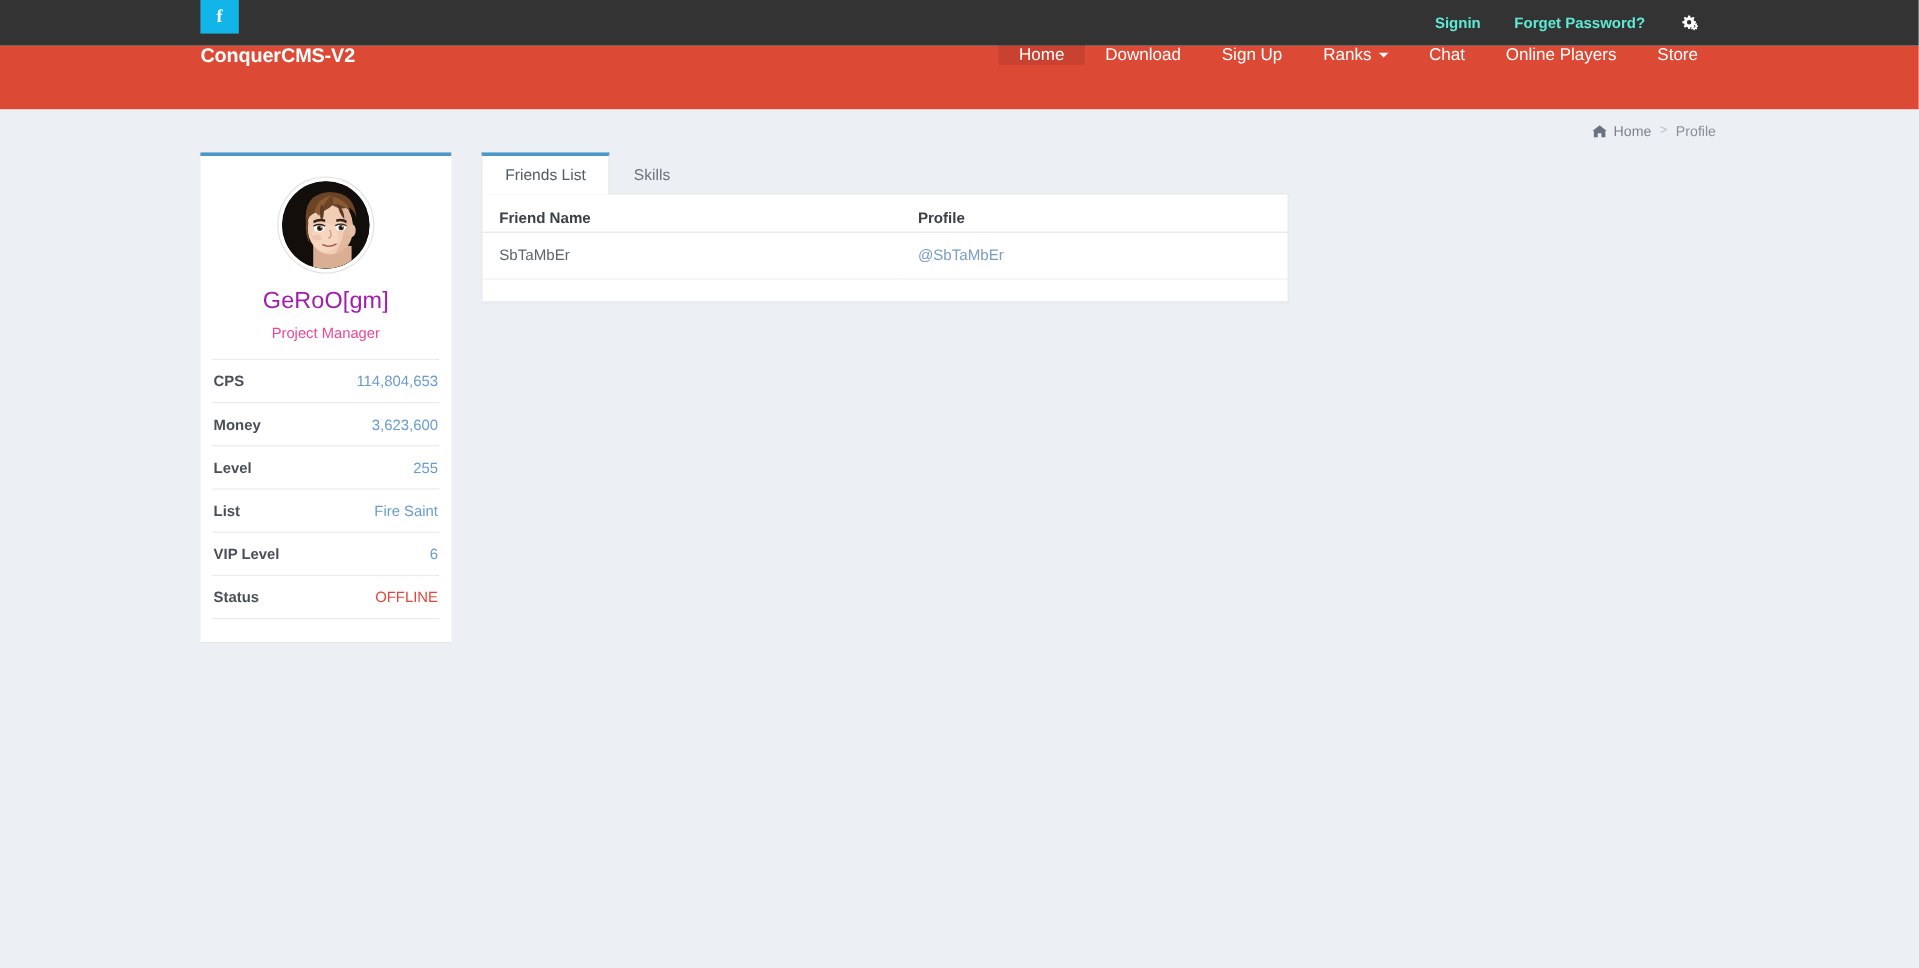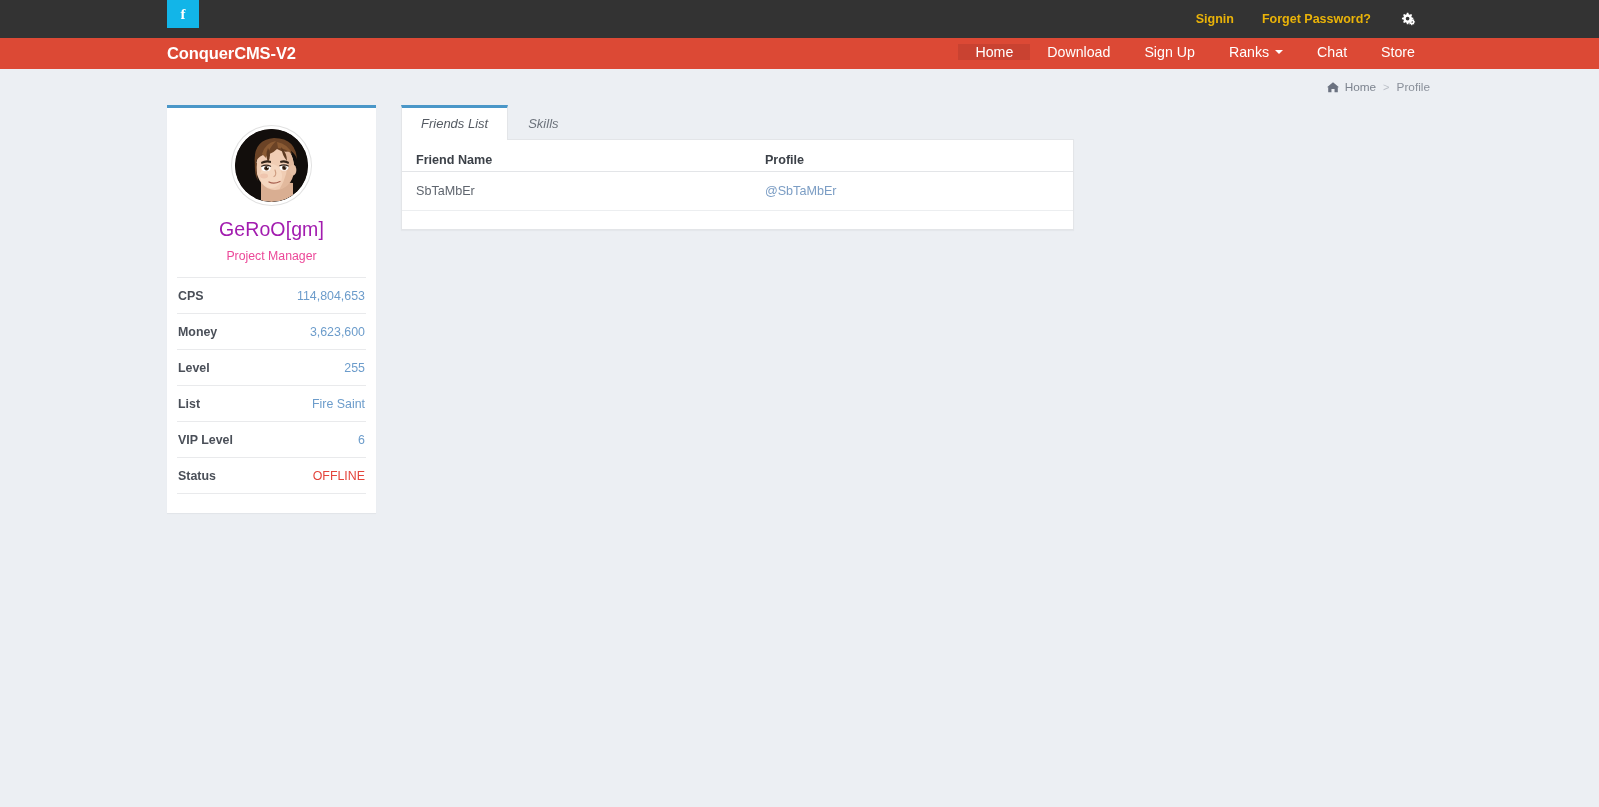--- a/index.html
+++ b/index.html
@@ -42,44 +42,44 @@
     cursor: pointer;
     align-self: flex-start;
   }
   .topbar-right {
     display: flex;
     align-items: center;
     gap: 0px;
     margin-right: 2px;
   }
   .topbar-link {
-    color: #eab308;
+    color: #5eead4;
     font-size: 12.5px;
     font-weight: bold;
     text-decoration: none;
     padding: 0 14px;
     cursor: pointer;
     white-space: nowrap;
   }
   .gear-icon {
     color: #ffffff;
     font-size: 14px;
     padding: 0 14px 0 16px;
     cursor: pointer;
     line-height: 1;
     display: inline-flex;
   }
   .gear-icon svg { display: block; }
 
   
   .navbar {
-    height: 31px;
+    height: 53px;
     background: #dc4935;
     display: flex;
-    align-items: center;
+    align-items: flex-start;
   }
   .navbar-inner {
     width: 1265px;
     margin: 0 auto;
     display: flex;
     align-items: stretch;
     justify-content: space-between;
   }
   .brand {
     color: #ffffff;
@@ -217,21 +217,20 @@
 
   
   .tab-panel { position: relative; }
   .tab-strip {
     display: flex;
     align-items: flex-end;
     list-style: none;
     margin: 0; padding: 0;
     position: relative;
     z-index: 2;
-    font-style: italic;
   }
   .tab {
     padding: 10px 19px 9px;
     font-size: 13px;
     color: #6d737c;
     cursor: pointer;
     background: transparent;
     border: 1px solid transparent;
     border-bottom: none;
     margin-bottom: -1px;
@@ -326,20 +325,23 @@
         <a class="nav-item">Sign Up</a>
       </li>
       <li>
         <a class="nav-item">
           <span>Ranks</span>
           <span class="caret"></span>
         </a>
       </li>
       <li>
         <a class="nav-item">Chat</a>
+      </li>
+      <li>
+        <a class="nav-item">Online Players</a>
       </li>
       <li>
         <a class="nav-item">Store</a>
       </li>
     </ul>
   </div>
 </div>
 
 <div class="container">
 

